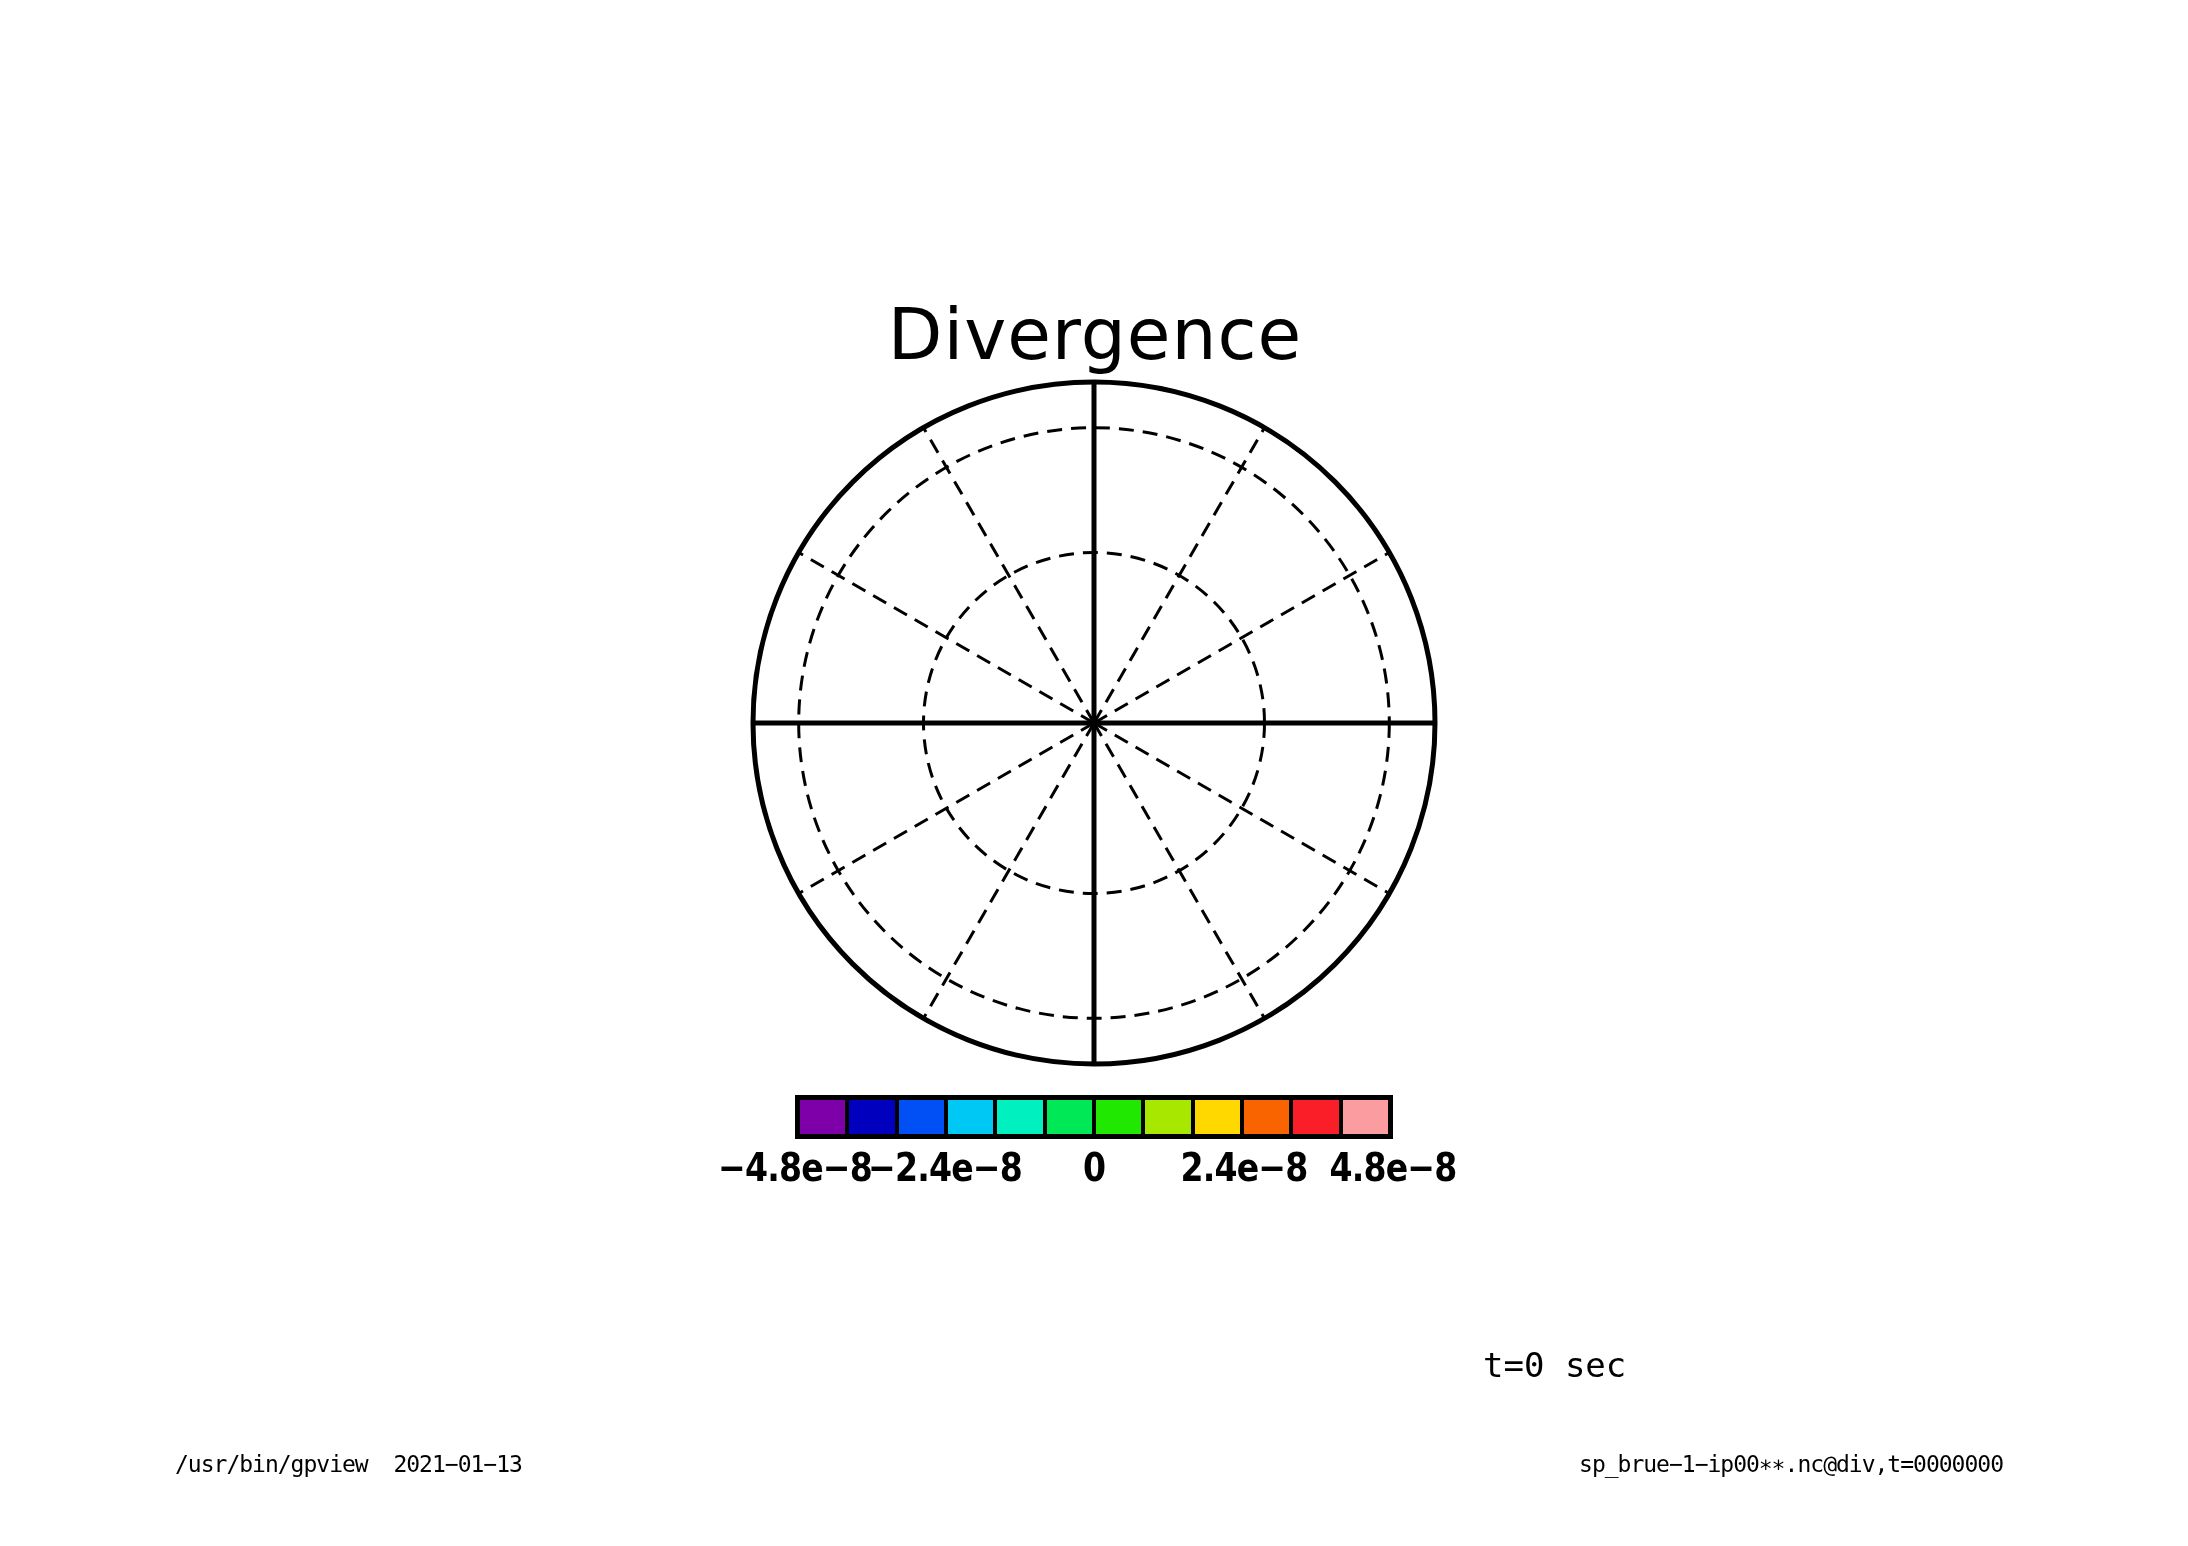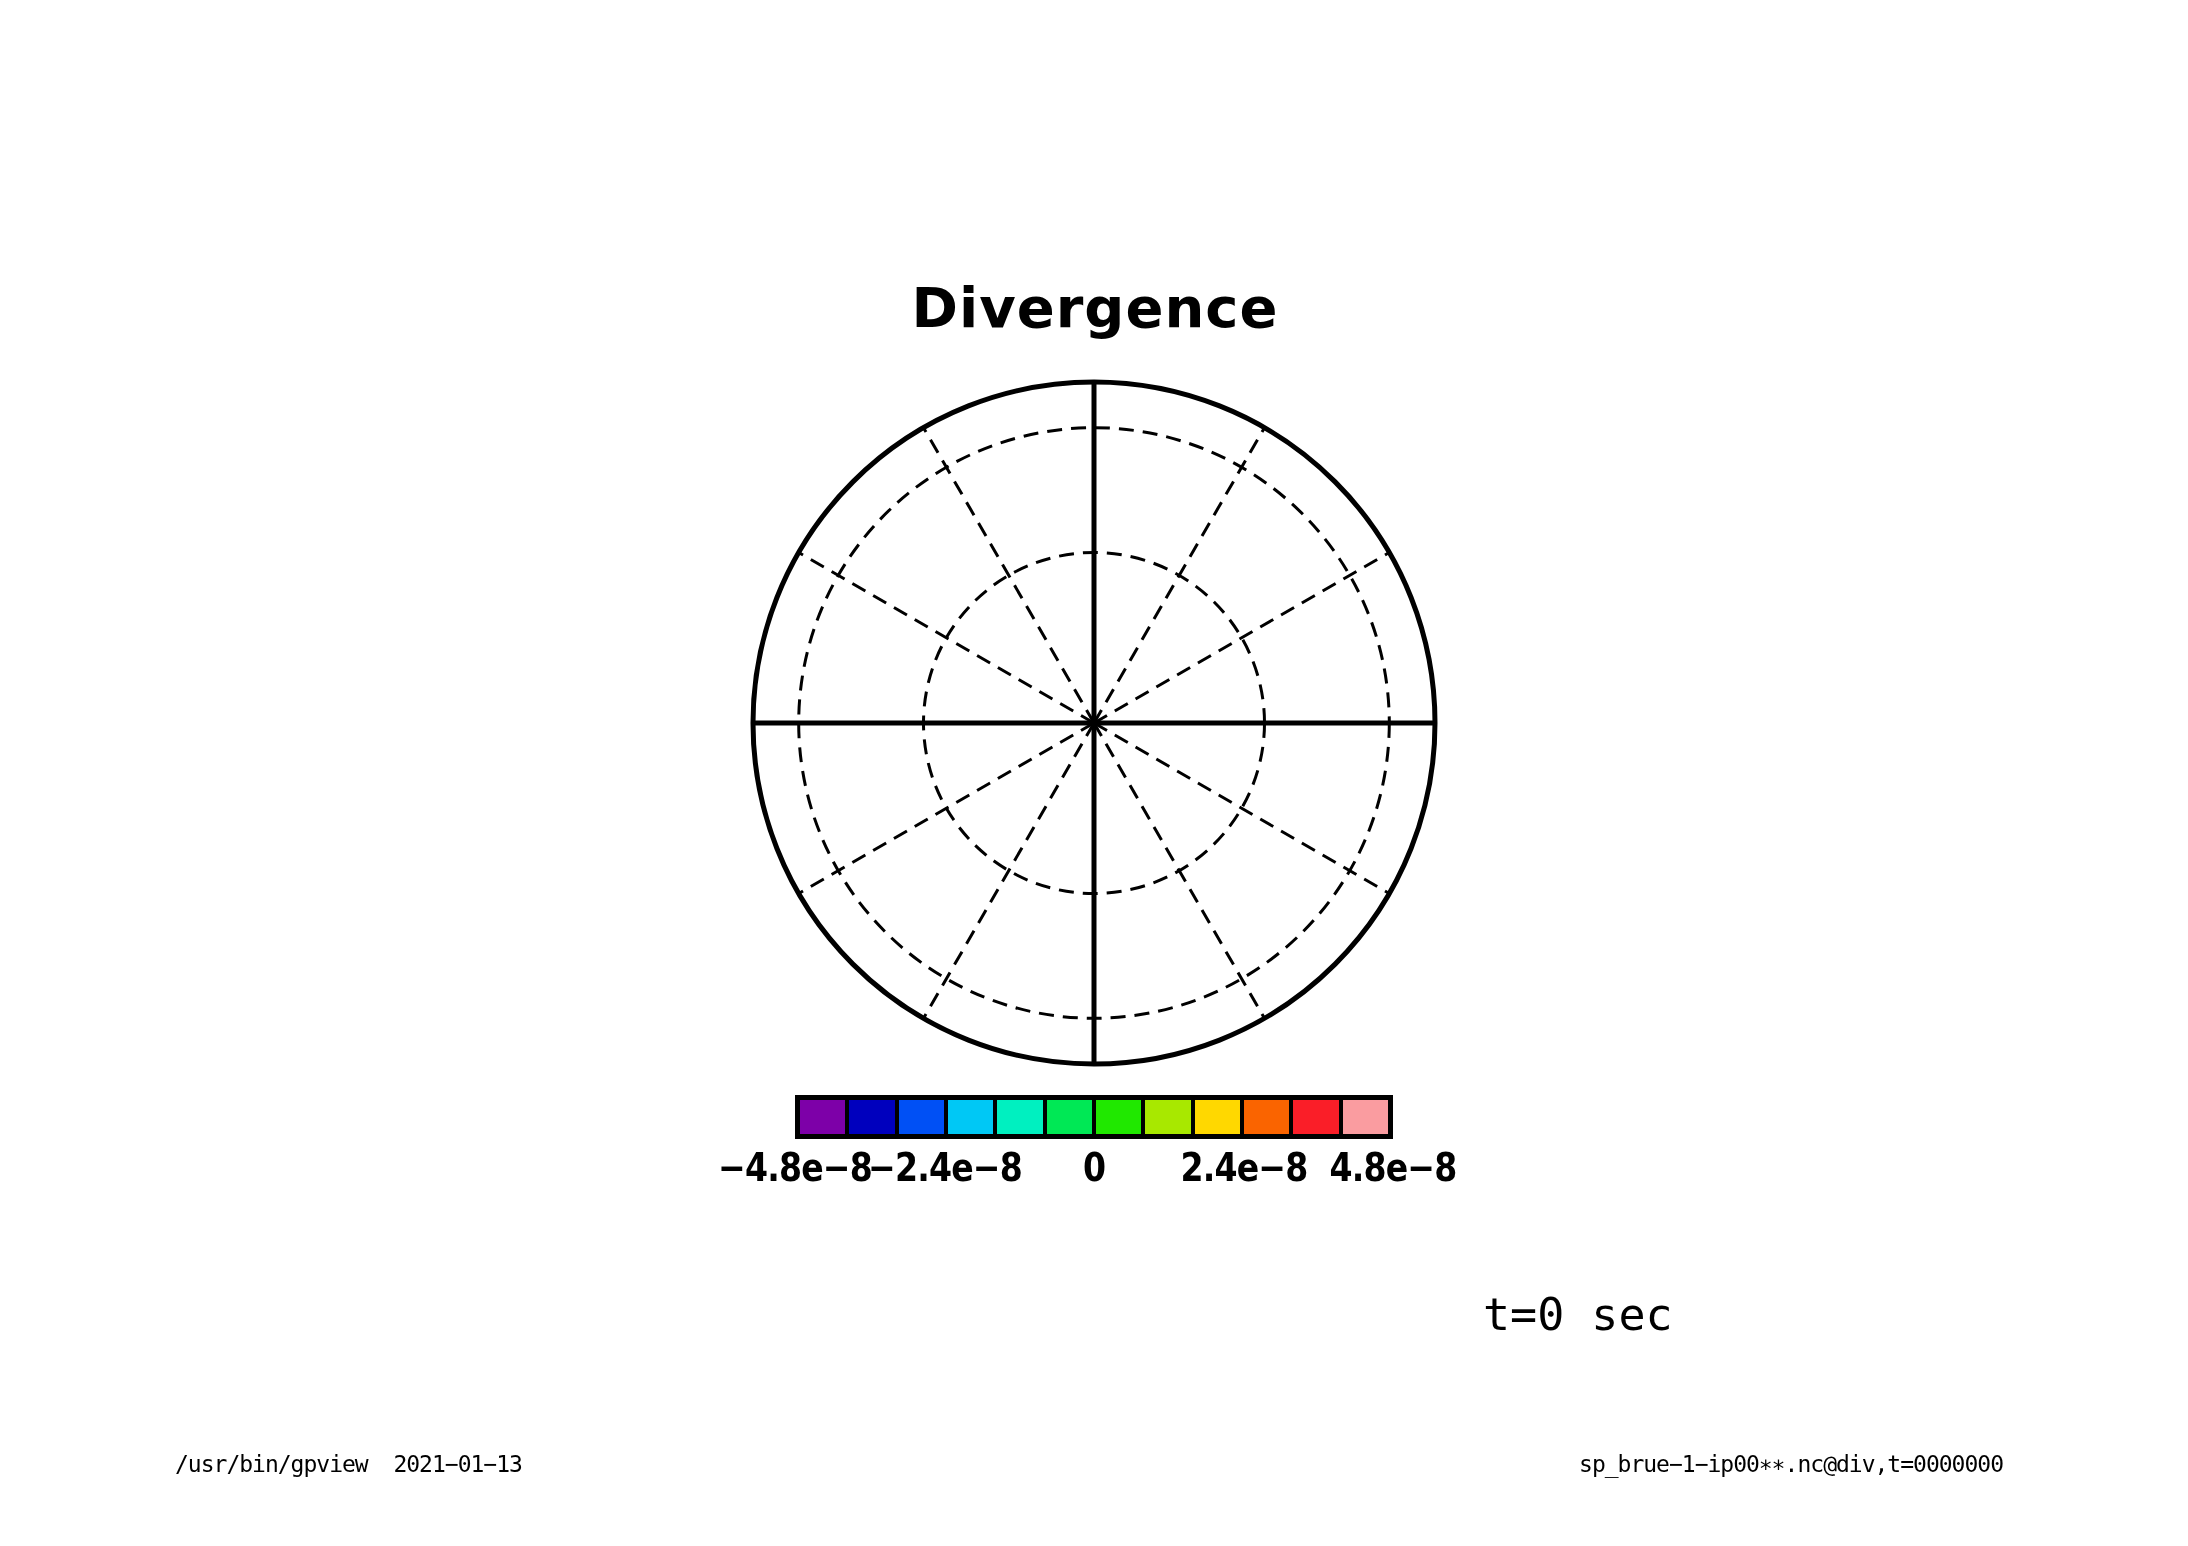--- a/index.html
+++ b/index.html
@@ -11,25 +11,25 @@
     position: relative;
     width: 2188px;
     height: 1546px;
     overflow: hidden;
     font-family: "DejaVu Sans", sans-serif;
     color: #000000;
   }
   .plot-title {
     position: absolute;
     left: 1095px;
-    top: 277px;
+    top: 296px;
     transform: translateX(-50%);
     font-family: "DejaVu Sans", sans-serif;
-    font-size: 56px;
-    font-weight: 700;
+    font-size: 71px;
+    font-weight: 400;
     line-height: 1.1;
     letter-spacing: 1px;
     white-space: pre;
   }
   #polar-grid {
     position: absolute;
     left: 744px;
     top: 373px;
   }
   #colorbar {
@@ -57,23 +57,23 @@
     font-family: "DejaVu Sans", sans-serif;
     font-size: 39px;
     font-weight: 700;
     line-height: 1.0;
     letter-spacing: -1px;
     white-space: pre;
   }
   .time-label {
     position: absolute;
     left: 1483px;
-    top: 1290px;
+    top: 1347px;
     font-family: "DejaVu Sans Mono", monospace;
-    font-size: 45px;
+    font-size: 34px;
     font-weight: 400;
     line-height: 1.1;
     white-space: pre;
   }
   .footer-text {
     position: absolute;
     top: 1452px;
     font-family: "DejaVu Sans Mono", monospace;
     font-size: 23px;
     font-weight: 400;

